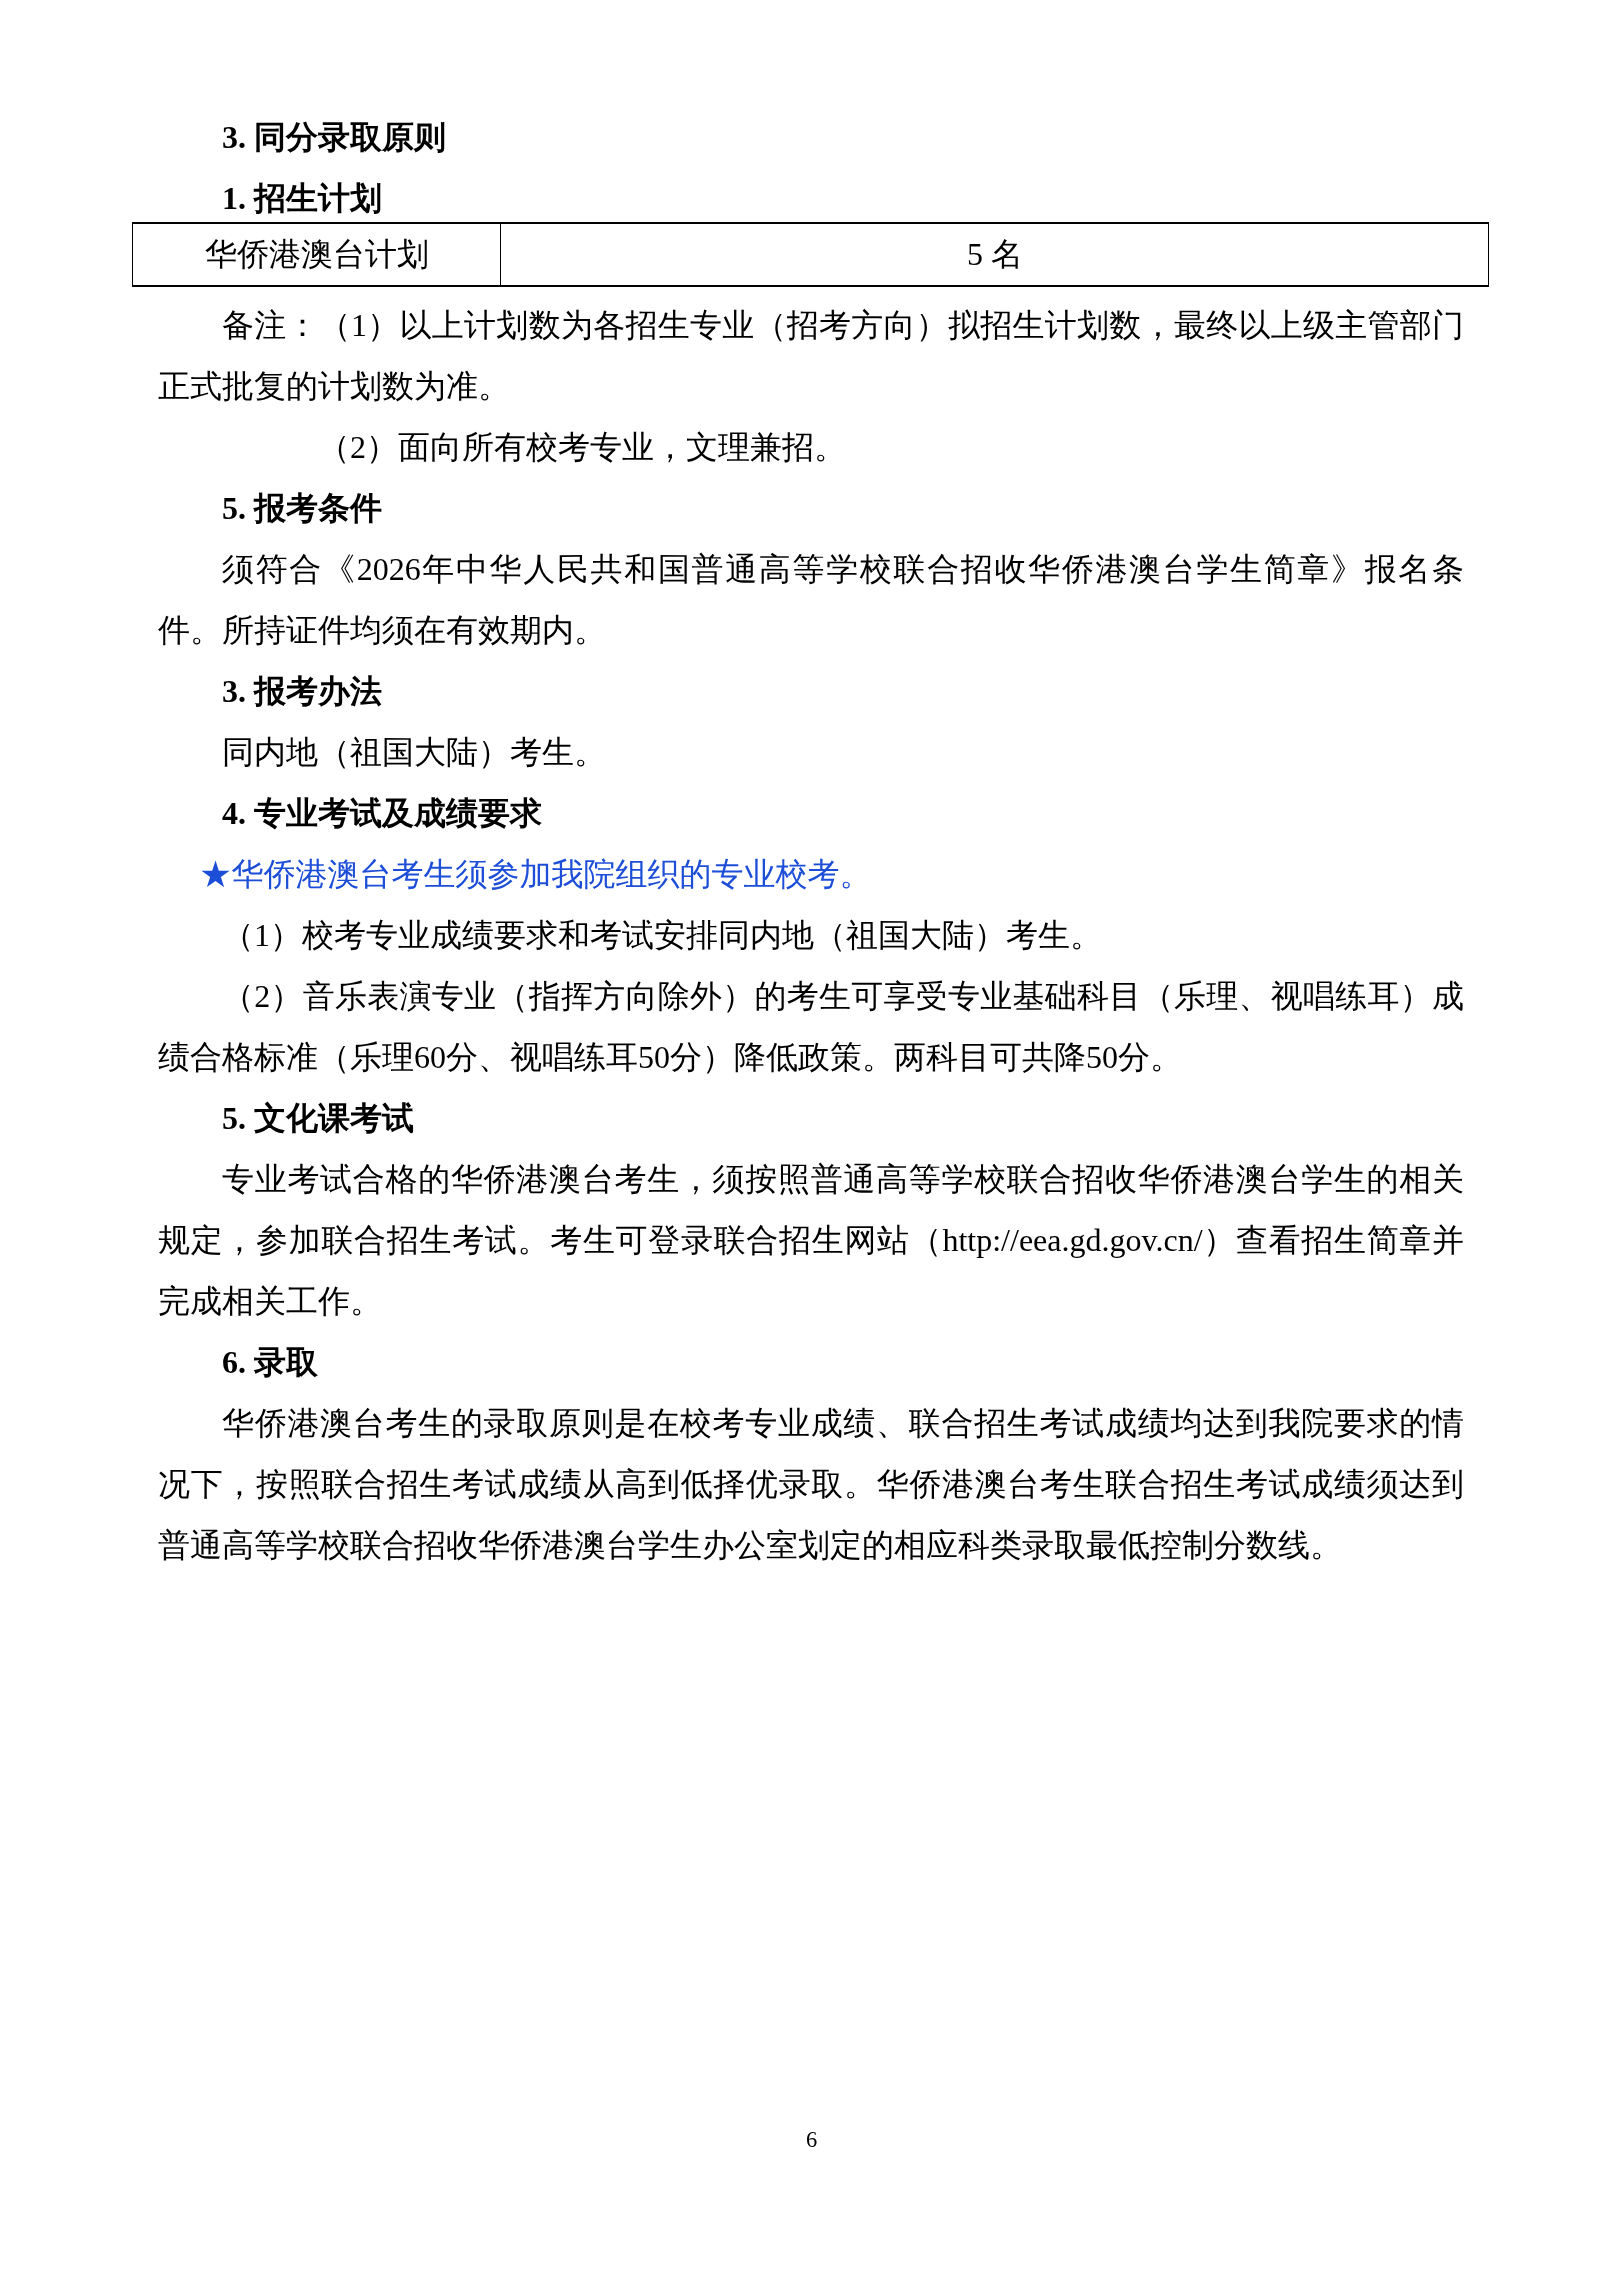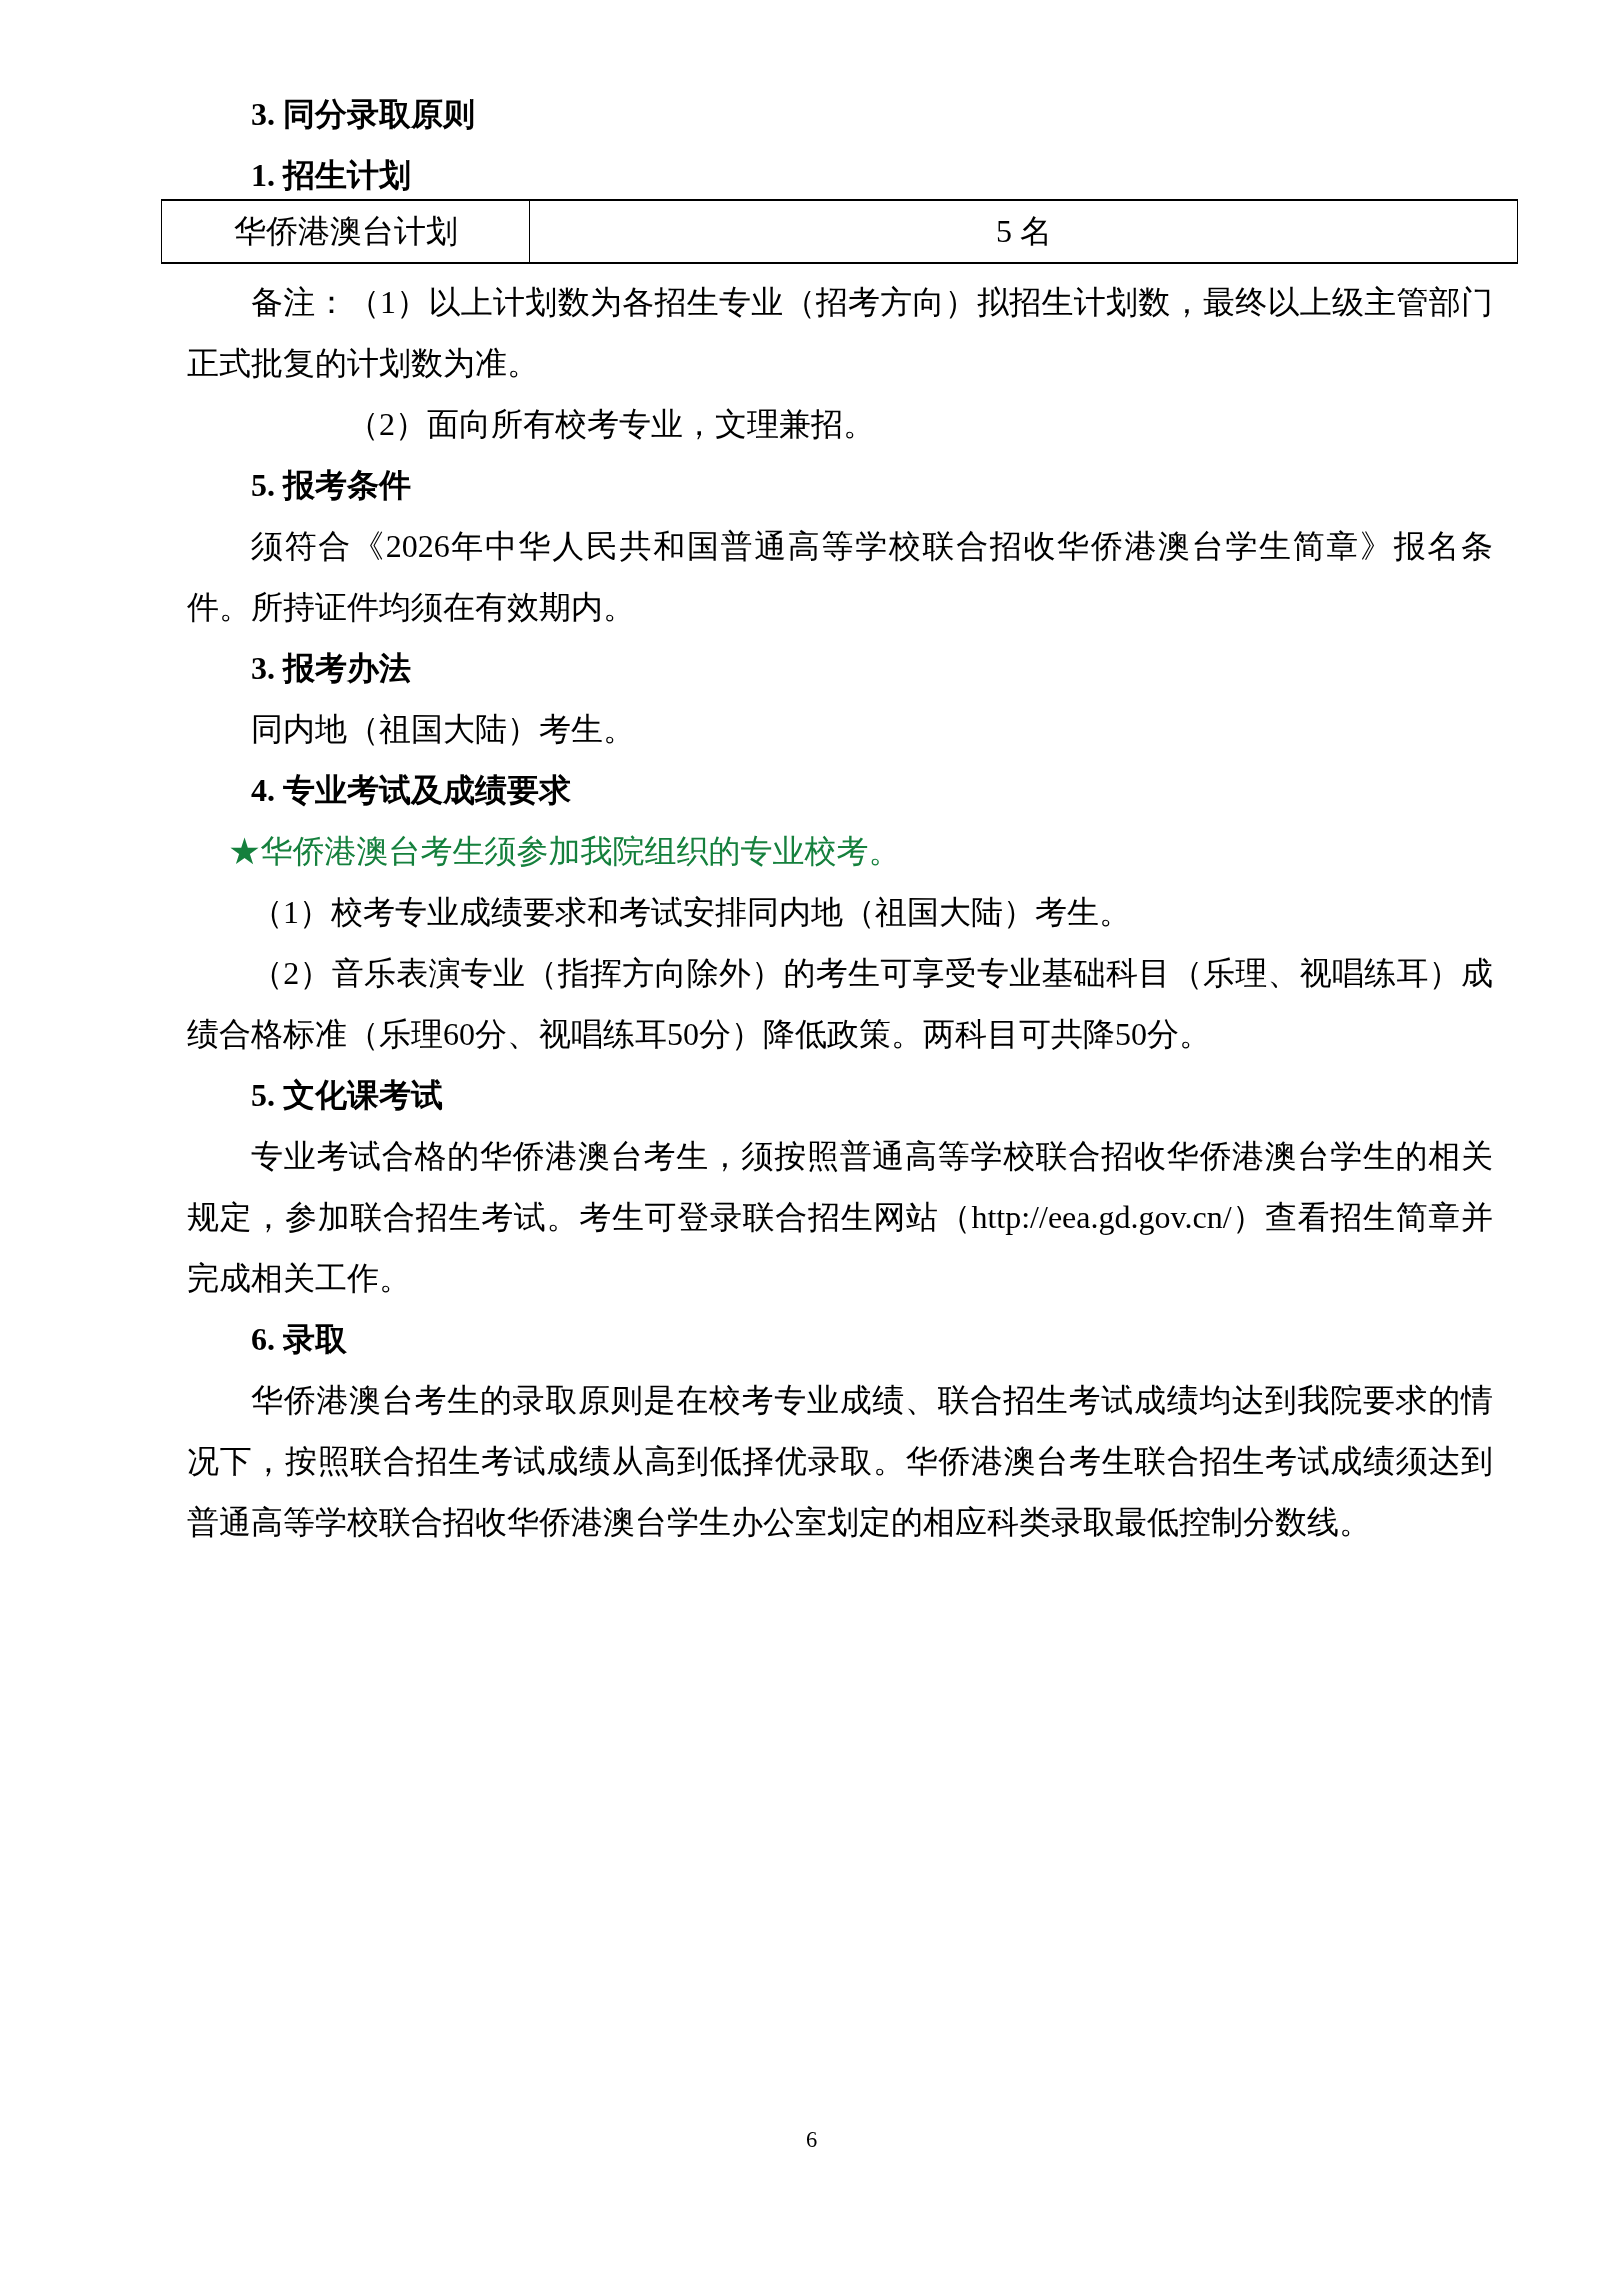--- a/index.html
+++ b/index.html
@@ -10,37 +10,36 @@
     background: #ffffff;
     color: #000000;
     font-family: "Liberation Serif", "DejaVu Serif", serif;
     overflow: hidden;
   }
   .content {
     position: absolute;
     left: 158px;
     top: 0;
     width: 1306px;
-    padding-top: 84px;
+    padding-top: 107px;
     font-size: 32px;
     line-height: 61px;
-    margin-left: 29px;
   }
   .content p { margin: 0; }
   .heading {
     font-weight: bold;
     text-indent: 2em;
   }
   .para {
     text-align: justify;
     text-indent: 2em;
   }
   .note-sub { text-indent: 5em; }
   .red-line {
-    color: #15803d;
+    color: #1d4ed8;
     text-indent: 1.3em;
   }
   table.plan-table {
     border-collapse: collapse;
     table-layout: fixed;
     width: 1357px;
     margin-left: -25.6px;
     margin-top: -7.2px;
     margin-bottom: 7.7px;
     border-top: 2.6px solid #000;

